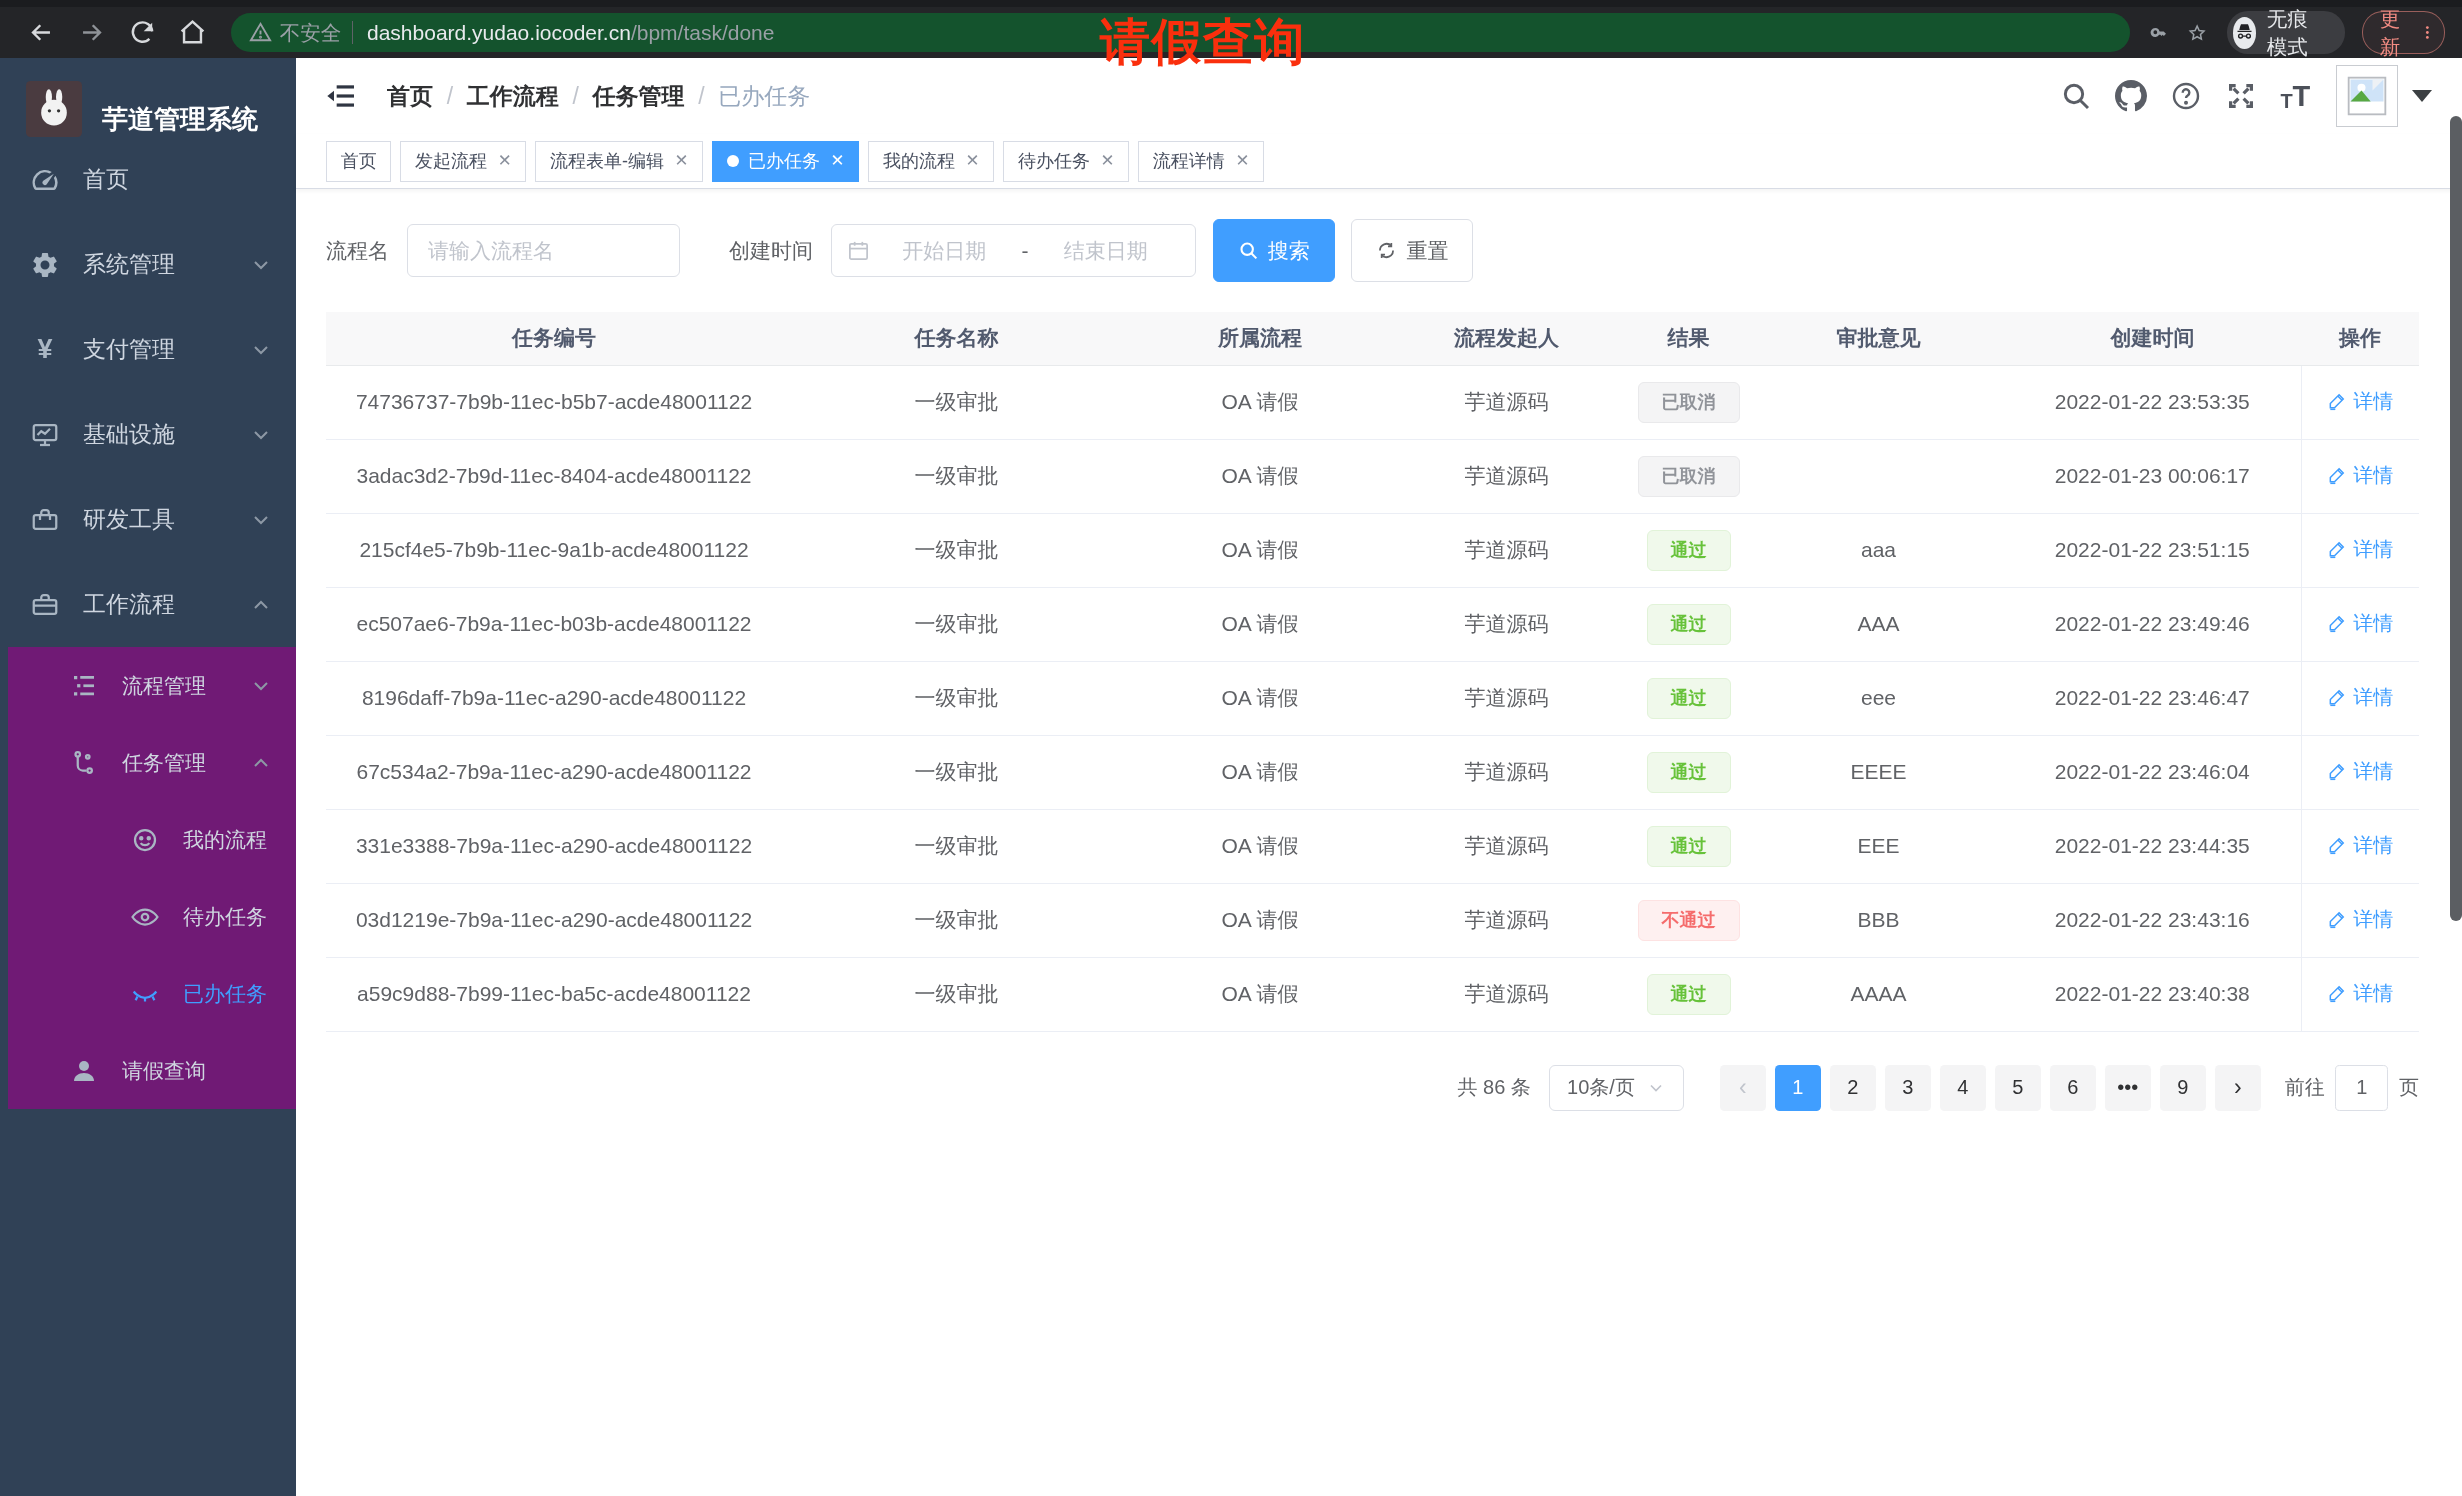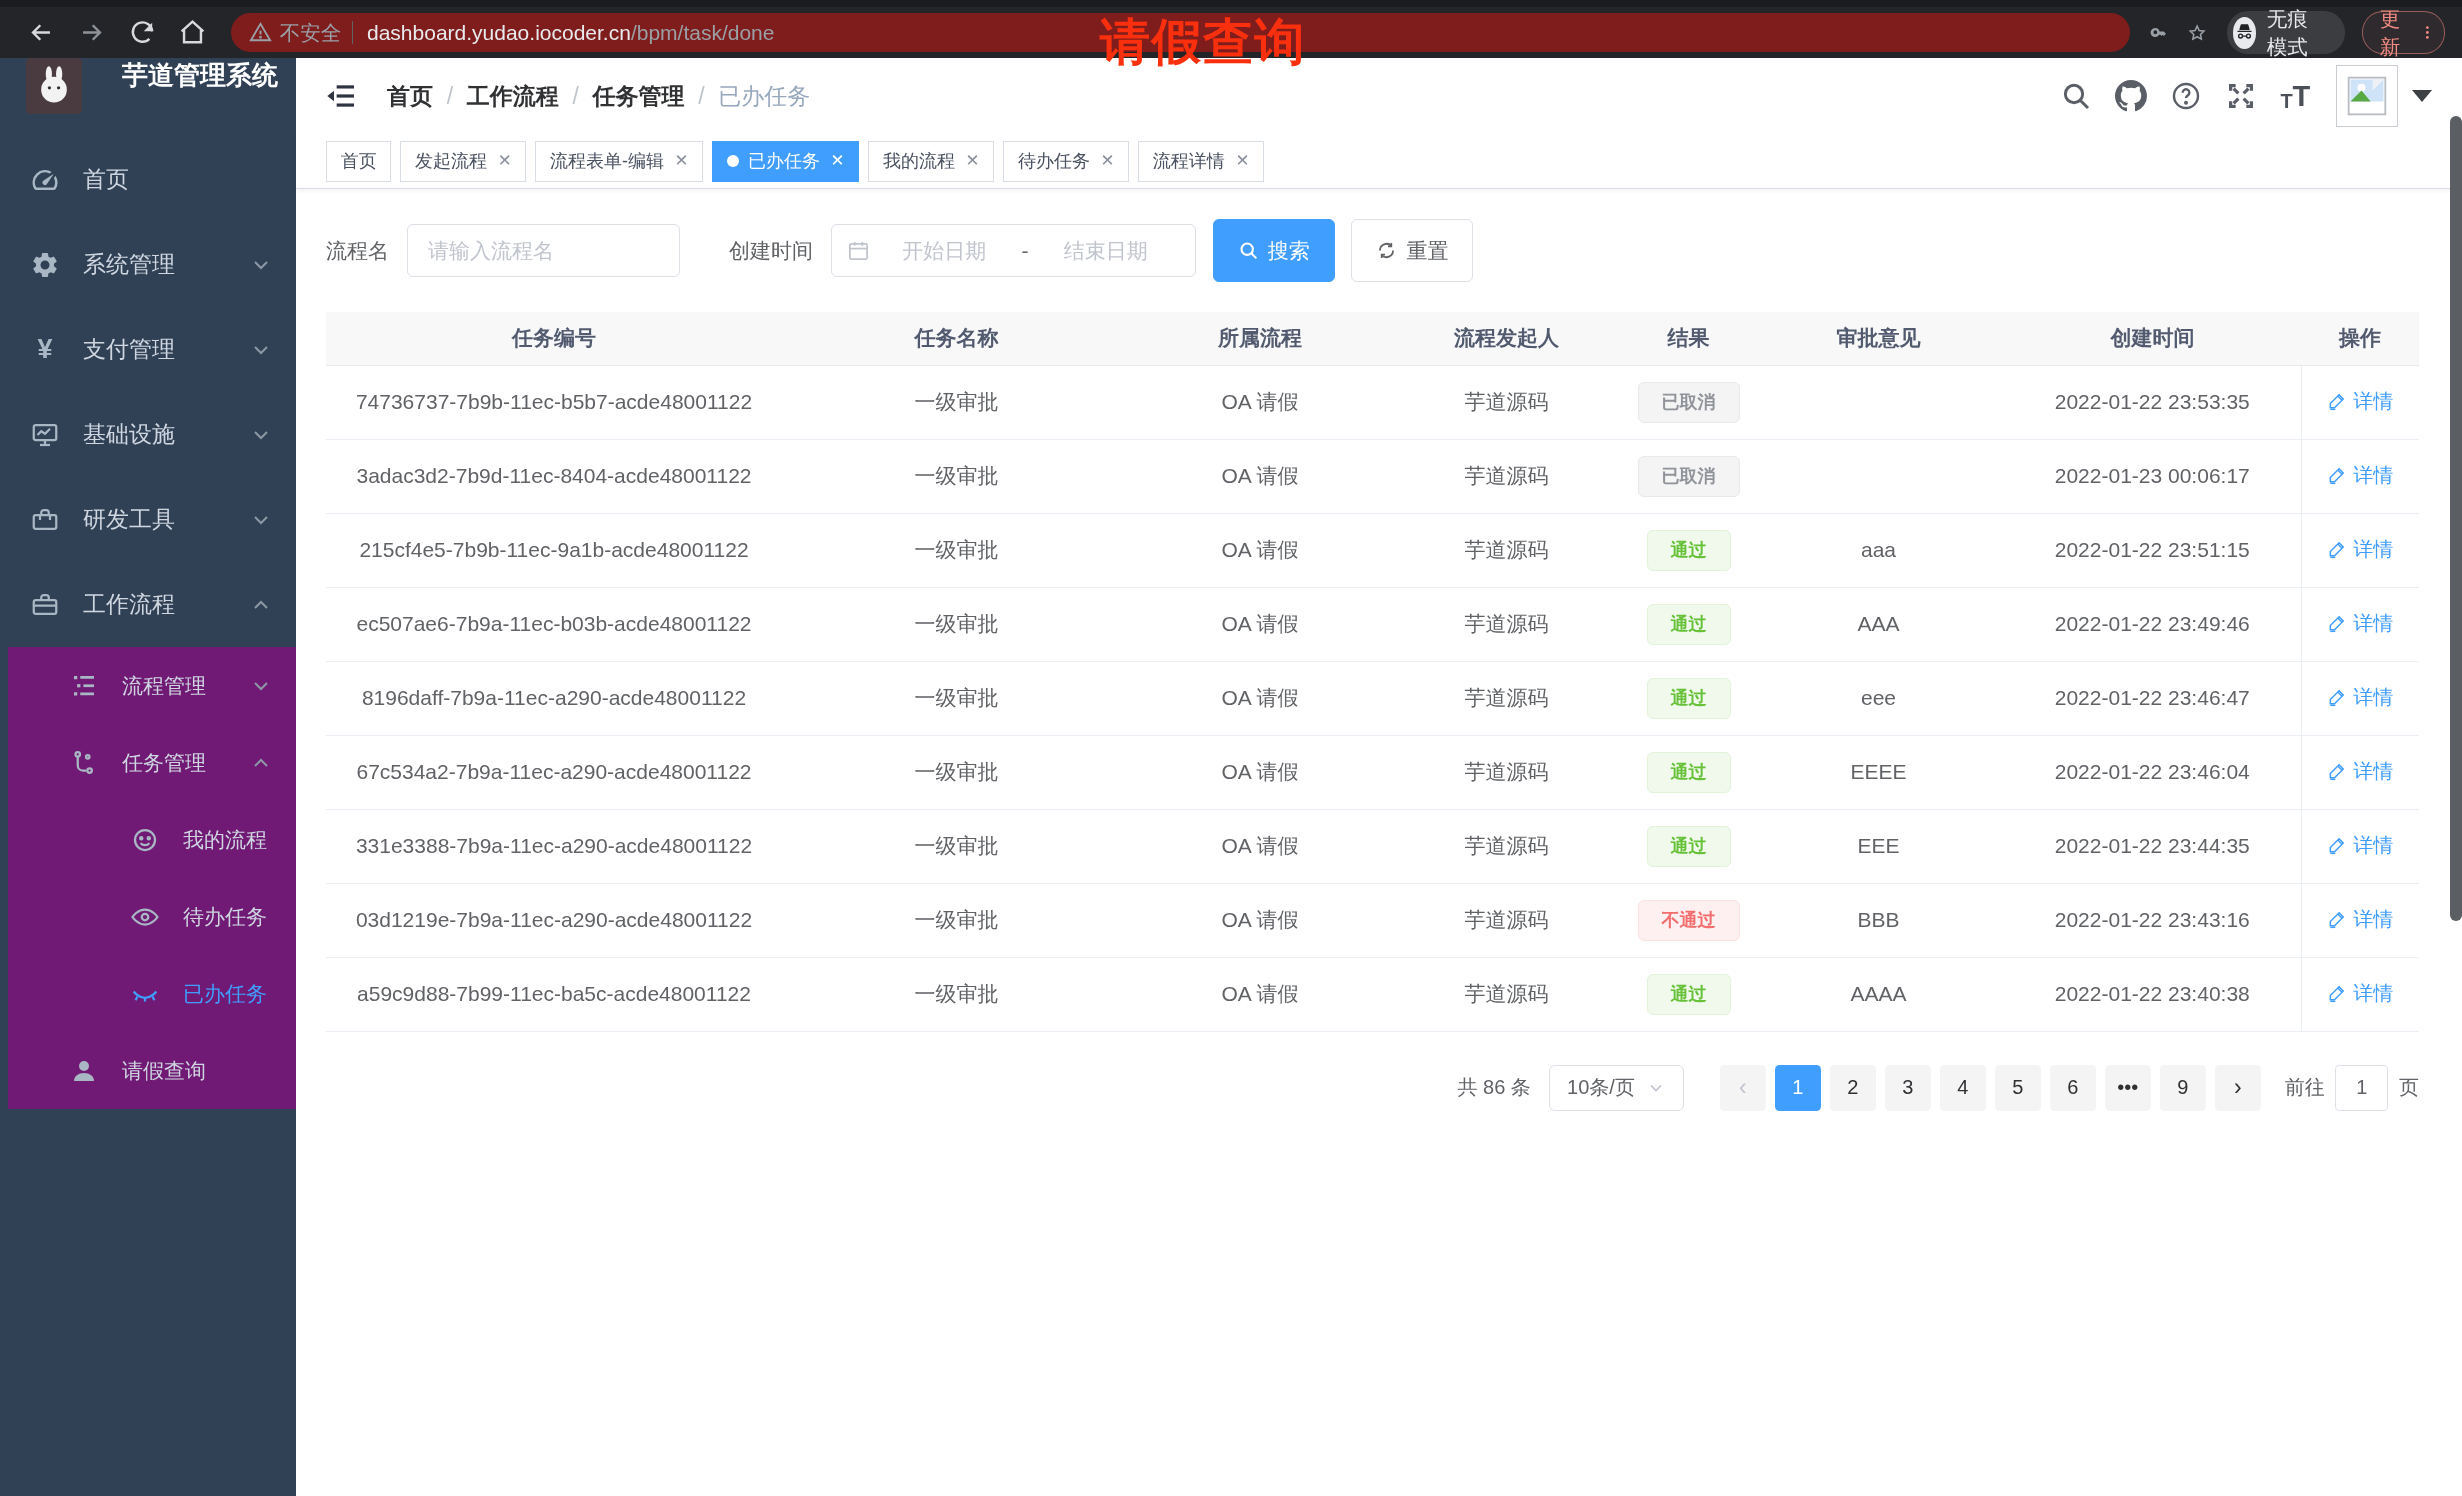--- a/index.html
+++ b/index.html
@@ -5,21 +5,21 @@
   * { margin:0; padding:0; box-sizing:border-box; }
   html,body { width:2462px; height:1496px; overflow:hidden; background:#fff;
     font-family:"Liberation Sans", sans-serif; }
   svg { display:block; }
 
   
   .browser { position:relative; height:58px; background:#242528; display:flex; align-items:center; padding:7.6px 16.7px 0 16.7px; }
   .tabstrip { position:absolute; top:0; left:0; right:0; height:6.8px; background:#1b1c1f; }
   .nav-ic { width:29px; height:29px; margin:0 10.6px; color:#d7d9dc; flex:none; cursor:pointer; }
   .nav-ic.dim { color:#8f9398; }
-  .omnibox { flex:none; width:1899px; height:39px; margin-left:13.7px; background:#7f1d1d; border-radius:20px;
+  .omnibox { flex:none; width:1899px; height:39px; margin-left:13.7px; background:#14532d; border-radius:20px;
     display:flex; align-items:center; padding:0 18px; }
   .warn-ic { width:23px; height:23px; color:#9aa0a6; flex:none; }
   .omni-warn { color:#9aa0a6; font-size:20.5px; margin:0 10.6px 0 7.6px; }
   .omni-div { width:1.5px; height:23px; background:#5f6368; margin-right:13.7px; }
   .omni-host { color:#e8eaed; font-size:21px; }
   .omni-path { color:#9aa0a6; font-size:21px; }
   .omni-right { margin-left:auto; display:flex; align-items:center; }
   .key-ic,.star-ic { width:24px; height:24px; color:#9aa0a6; margin-left:20px; cursor:pointer; }
   .incog { display:flex; align-items:center; height:43px; background:#3c3d41; border-radius:21px; padding:0 18px 0 6px; margin-left:20px; }
   .incog-circle { width:32px; height:32px; border-radius:50%; background:#e8eaed; display:flex; align-items:center; justify-content:center; margin-right:10.6px; }
@@ -31,21 +31,21 @@
   .kebab { width:23px; height:23px; color:#f28b82; }
 
   
   .annotation { position:absolute; left:1100px; top:9px; z-index:50; font-size:50px; font-weight:600; color:#fa2f0d; letter-spacing:1.5px; }
 
   
   .app { display:flex; height:1439px; position:relative; }
 
   
   .sidebar { width:296px; flex:none; background:#304156; color:#bfcbd9; overflow:hidden; }
-  .logo-row { height:79px; display:flex; align-items:flex-start; padding-left:26px;gap:20px; }
+  .logo-row { height:79px; display:flex; align-items:flex-end; padding-left:26px; }
   .logo-img { width:56px; height:56px; border-radius:4.6px; background:#4a3b40; flex:none; display:flex; align-items:center; justify-content:center; }
   .logo-img svg { width:44px; height:44px; }
   .logo-title { color:#fff; font-size:26px; font-weight:700; margin-left:20px; white-space:nowrap; }
   .menu-item { height:85px; display:flex; align-items:center; padding:0 23px 0 30px; cursor:pointer; font-size:23px; color:#cfd6e0; }
   .mi-icon { width:30px; height:30px; color:#a9b6c3; flex:none; display:flex; align-items:center; justify-content:center; font-size:27px; }
   .mi-label { margin-left:23px; white-space:nowrap; }
   .chev { width:24px; height:24px; margin-left:auto; color:#8d98a5; }
   .chev.up { transform:rotate(180deg); }
   .submenu { background:#701a75;margin-left:8px; }
   .submenu .menu-item { height:77px; }

